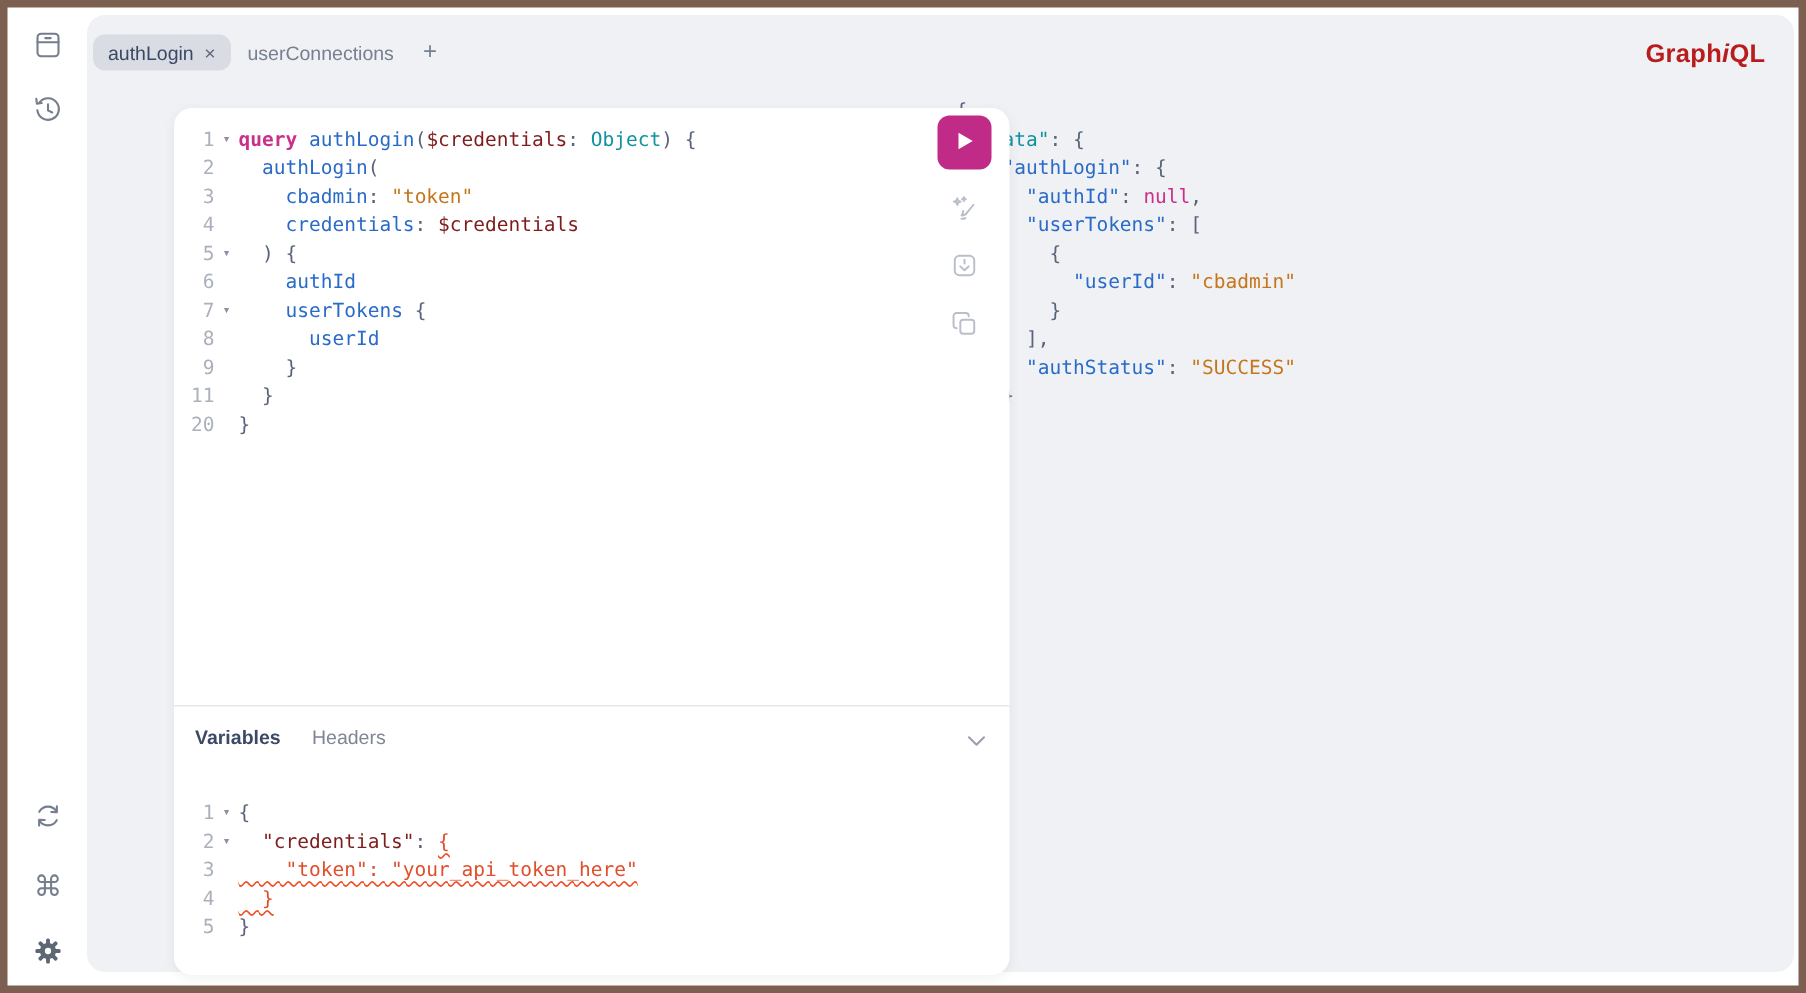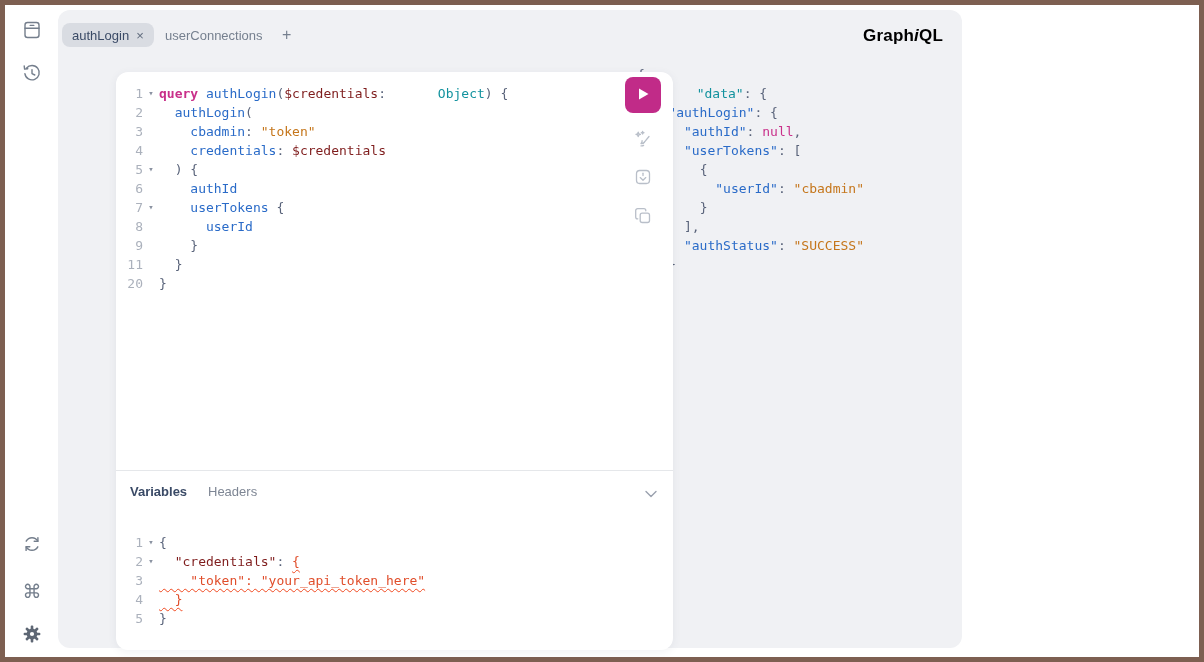--- a/index.html
+++ b/index.html
@@ -7,50 +7,50 @@
   .stage{position:relative;width:1204px;height:662px;background:#ffffff;overflow:hidden;
          font-family:"Liberation Sans",sans-serif;}
   .frame-border{position:absolute;inset:0;border:5px solid #7D5F51;pointer-events:none;z-index:60;}
 
   
   .sidebar{position:absolute;left:5px;top:5px;width:53px;height:652px;background:#fff;z-index:5;}
   .side-btn{position:absolute;left:16px;width:22px;height:22px;display:flex;align-items:center;justify-content:center;cursor:pointer;}
   .cmd-glyph{font-size:19px;color:#747E8C;line-height:1;}
 
   
-  .sessions{position:absolute;left:58px;top:10px;width:904px;height:638px;background:#F0F1F4;border-radius:12px;z-index:1;}
+  .sessions{position:absolute;left:58px;top:10px;width:1138px;height:638px;background:#F0F1F4;border-radius:12px;z-index:1;}
 
   
   .tabbar{position:absolute;left:0;top:0;right:0;height:52px;}
   .tab-active{position:absolute;left:4px;top:13px;height:24px;background:#D9DCE2;border-radius:8px;
               display:flex;align-items:center;padding:0 10px;cursor:pointer;}
   .tab-active .lbl{font-size:13px;font-weight:500;color:#3A4A66;}
   .tab-close{margin-left:7px;font-size:13px;color:#606B7D;cursor:pointer;line-height:1;}
   .tab-inactive{position:absolute;left:99px;top:13px;height:24px;display:flex;align-items:center;padding:0 8px;
                 font-size:13px;color:#76808F;cursor:pointer;}
   .tab-add{position:absolute;left:216px;top:13px;height:24px;display:flex;align-items:center;padding:0 8px;
            font-size:16px;color:#76808F;cursor:pointer;}
-  .logo{position:absolute;right:19px;top:16px;font-size:17px;font-weight:600;color:#000000;letter-spacing:.2px;}
+  .logo{position:absolute;right:19px;top:16px;font-size:17px;font-weight:600;color:#b91c1c;letter-spacing:.2px;}
   .logo .it{font-style:italic;}
 
   
   .card{position:absolute;left:58px;top:62px;width:557px;height:578px;background:#fff;border-radius:12px;
         box-shadow:0 2px 8px rgba(59,75,104,0.08);z-index:2;}
 
   
   .codeblock{position:absolute;font-family:"DejaVu Sans Mono","Liberation Mono",monospace;font-size:13px;}
   .cl{display:flex;height:19px;line-height:19px;white-space:pre;}
   .ln{width:19px;text-align:right;color:#ABB1BC;flex:none;}
   .fold{width:16px;text-align:center;font-size:9px;color:#8A92A1;flex:none;cursor:pointer;}
   .fold-r{width:17px;font-size:9px;color:#8A92A1;flex:none;padding-left:2px;cursor:pointer;}
   .code{white-space:pre;}
   .tk-k{color:#C9308A;font-weight:bold;}
   .tk-f{color:#2A6BC8;}
   .tk-v{color:#7f1d1d;margin-top:12px;}
-  .tk-t{color:#12929E;margin-left:44px;}
+  .tk-t{color:#12929E;}
   .tk-s{color:#C5761B;}
   .tk-p{color:#59637A;}
   .tk-n{color:#C9308A;}
   .tk-w{color:#454F63;}
   .tk-es{color:#E04E2B;text-decoration:underline wavy #F04A21 1px;text-underline-offset:3px;}
   .caret{display:inline-block;width:1.4px;height:14px;background:#2A3342;vertical-align:-2px;margin-left:1px;}
 
   #query-code{left:8px;top:12px;}
   #variables-code{left:8px;top:461px;}
 

